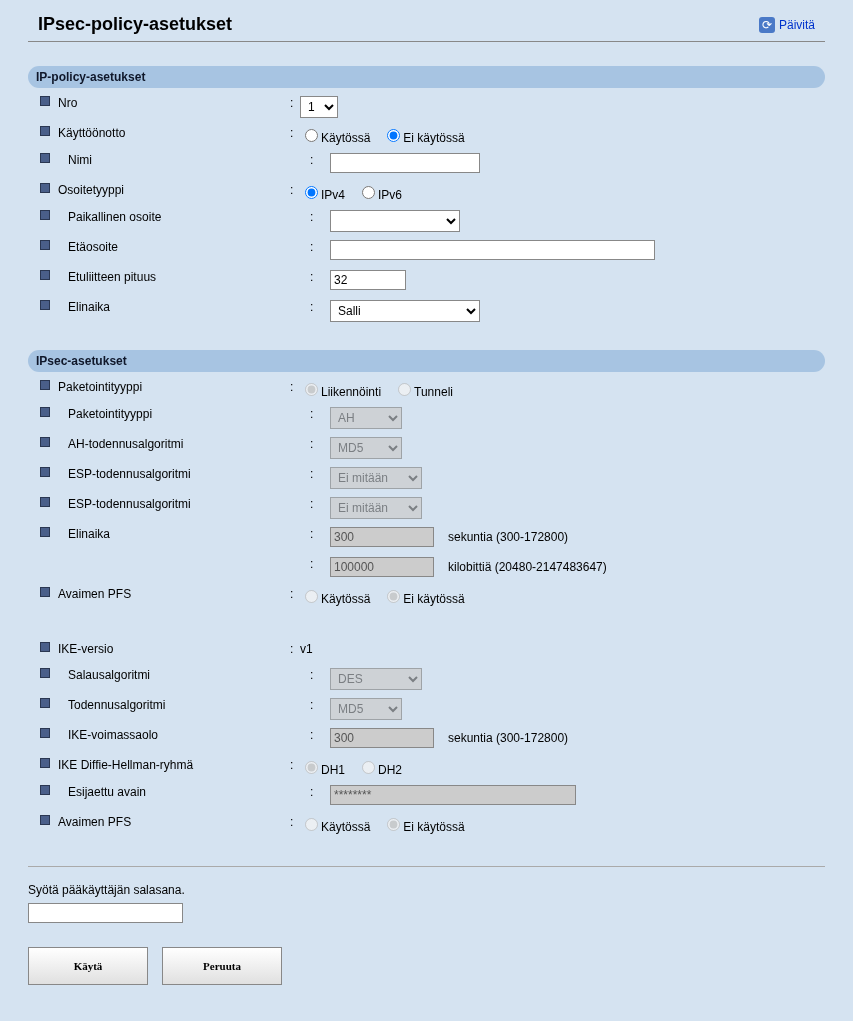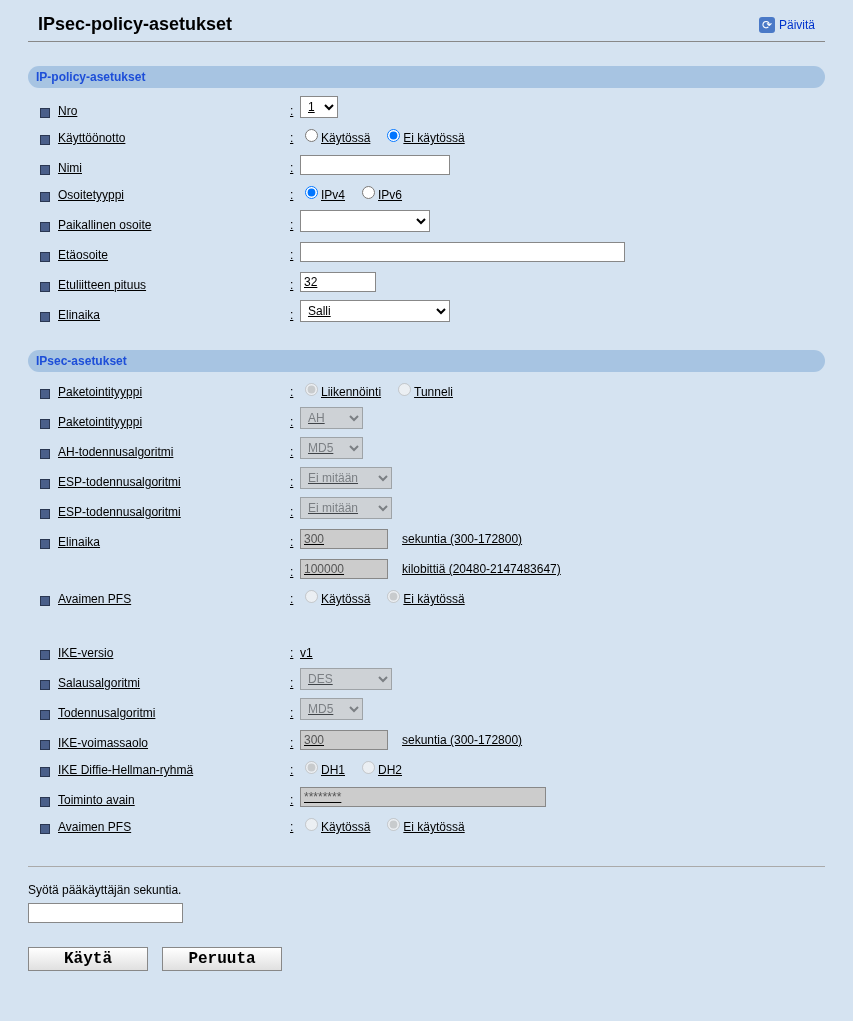--- a/index.html
+++ b/index.html
@@ -43,34 +43,33 @@
   }
   .content {
     margin: 0 18px;
     padding-top: 24px;
   }
   .section-header {
     background: #a7c4e2;
     font-weight: bold;
     padding: 4px 8px;
     font-size: 12px;
-    color: #1d4ed8;
+    color: #0f172a;
     border-radius: 11px;
   }
   .section-body {
     padding: 4px 0 24px 0;
   }
   .row {
     display: flex;
-    align-items: flex-end;
+    align-items: flex-start;
     padding: 4px 0 4px 12px;
     min-height: 26px;
-    text-decoration: underline;
-  }
-  .row.tall { min-height: 30px; }
+  }
+  .row.tall { min-height: 30px; gap: 10px; }
   .bullet {
     width: 10px;
     height: 10px;
     background: #4a5f8a;
     margin-right: 8px;
     flex-shrink: 0;
     border: 1px solid #2a3752;
   }
   .bullet.spacer { visibility: hidden; }
   .label {
@@ -91,28 +90,28 @@
     font-size: 12px;
     border: 1px solid #888;
     padding: 2px 3px;
     background: #fff;
   }
   select:disabled, input:disabled {
     background: #ccc;
     color: #555;
   }
   .sel-small { width: 38px; }
-  .sel-med { width: 63px; }
+  .sel-med { width: 72px; }
   .sel-med2 { width: 92px; }
   .sel-local { width: 130px; }
   .sel-action { width: 150px; }
   .inp-name { width: 150px; }
   .inp-remote { width: 325px; }
   .inp-prefix { width: 76px; }
-  .inp-life { width: 88px; }
+  .inp-life { width: 104px; }
   .inp-psk { width: 246px; }
   .inp-pass { width: 155px; }
   .suffix { margin-left: 10px; }
   .radio-group label { margin-right: 8px; }
   hr.sep {
     border: none;
     border-top: 1px solid #aaa;
     margin: 4px 18px 12px 18px;
   }
   .prompt {
@@ -121,23 +120,23 @@
   .pwbox {
     padding: 0 0 24px 18px;
   }
   .btns {
     padding: 0 0 24px 18px;
     display: flex;
     gap: 14px;
   }
   .btn {
     width: 120px;
-    padding: 2px 0;
-    font-family: Liberation Mono, monospace;
-    font-size: 16px;
+    padding: 12px 0;
+    font-family: Liberation Serif, serif;
+    font-size: 11px;
     font-weight: bold;
     text-align: center;
     background: linear-gradient(#fff,#e0e0e0);
     border: 1px solid #888;
     cursor: pointer;
   }
 </style>
 </head>
 <body>
 
@@ -345,41 +344,41 @@
       <span class="bullet"></span>
       <span class="label">IKE Diffie-Hellman-ryhmä</span>
       <span class="colon">:</span>
       <span class="field radio-group">
         <label><input type="radio" name="dh" checked="" disabled="" style=""><span>DH1</span></label>
         <label><input type="radio" name="dh" disabled="" style=""><span>DH2</span></label>
       </span>
     </div>
     <div class="row tall">
       <span class="bullet"></span>
-      <span class="label">Toiminto avain</span>
+      <span class="label">Esijaettu avain</span>
       <span class="colon">:</span>
       <span class="field">
         <input type="text" class="inp-psk" disabled="" value="********" style="">
       </span>
     </div>
     <div class="row">
       <span class="bullet"></span>
       <span class="label">Avaimen PFS</span>
       <span class="colon">:</span>
       <span class="field radio-group">
         <label><input type="radio" name="pfs2" disabled="" style=""><span>Käytössä</span></label>
         <label><input type="radio" name="pfs2" checked="" disabled="" style=""><span>Ei käytössä</span></label>
       </span>
     </div>
   </div>
 
 </div>
 
 <hr class="sep">
 
-<div class="prompt">Syötä pääkäyttäjän sekuntia.</div>
+<div class="prompt">Syötä pääkäyttäjän salasana.</div>
 <div class="pwbox">
   <input type="password" class="inp-pass" style="">
 </div>
 <div class="btns">
   <button class="btn">Käytä</button>
   <button class="btn">Peruuta</button>
 </div>
 
 </body></html>

